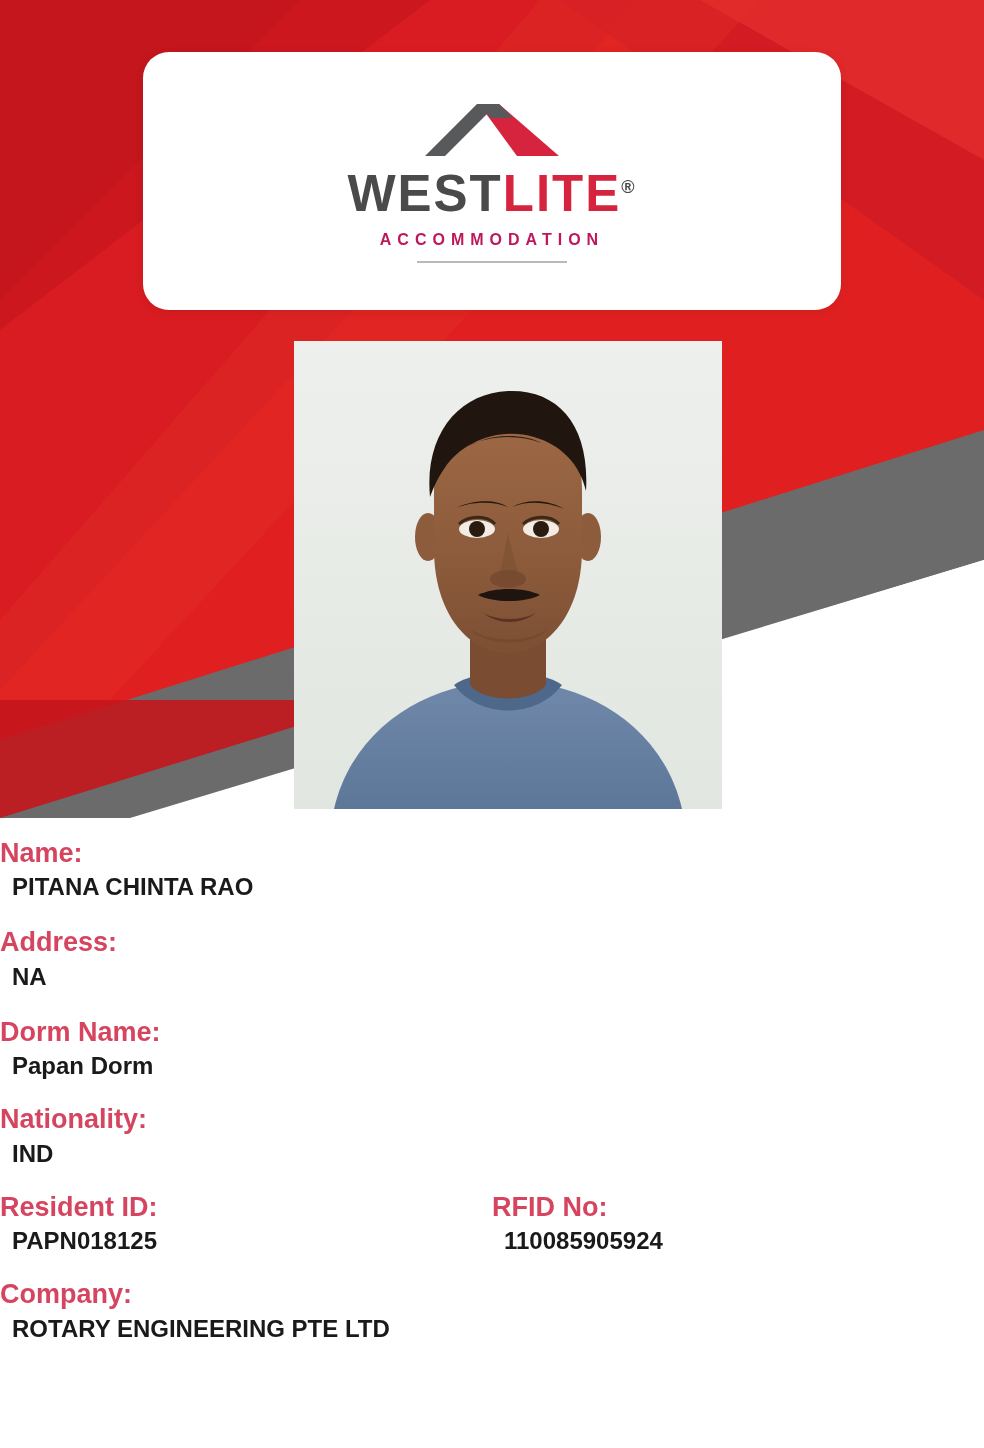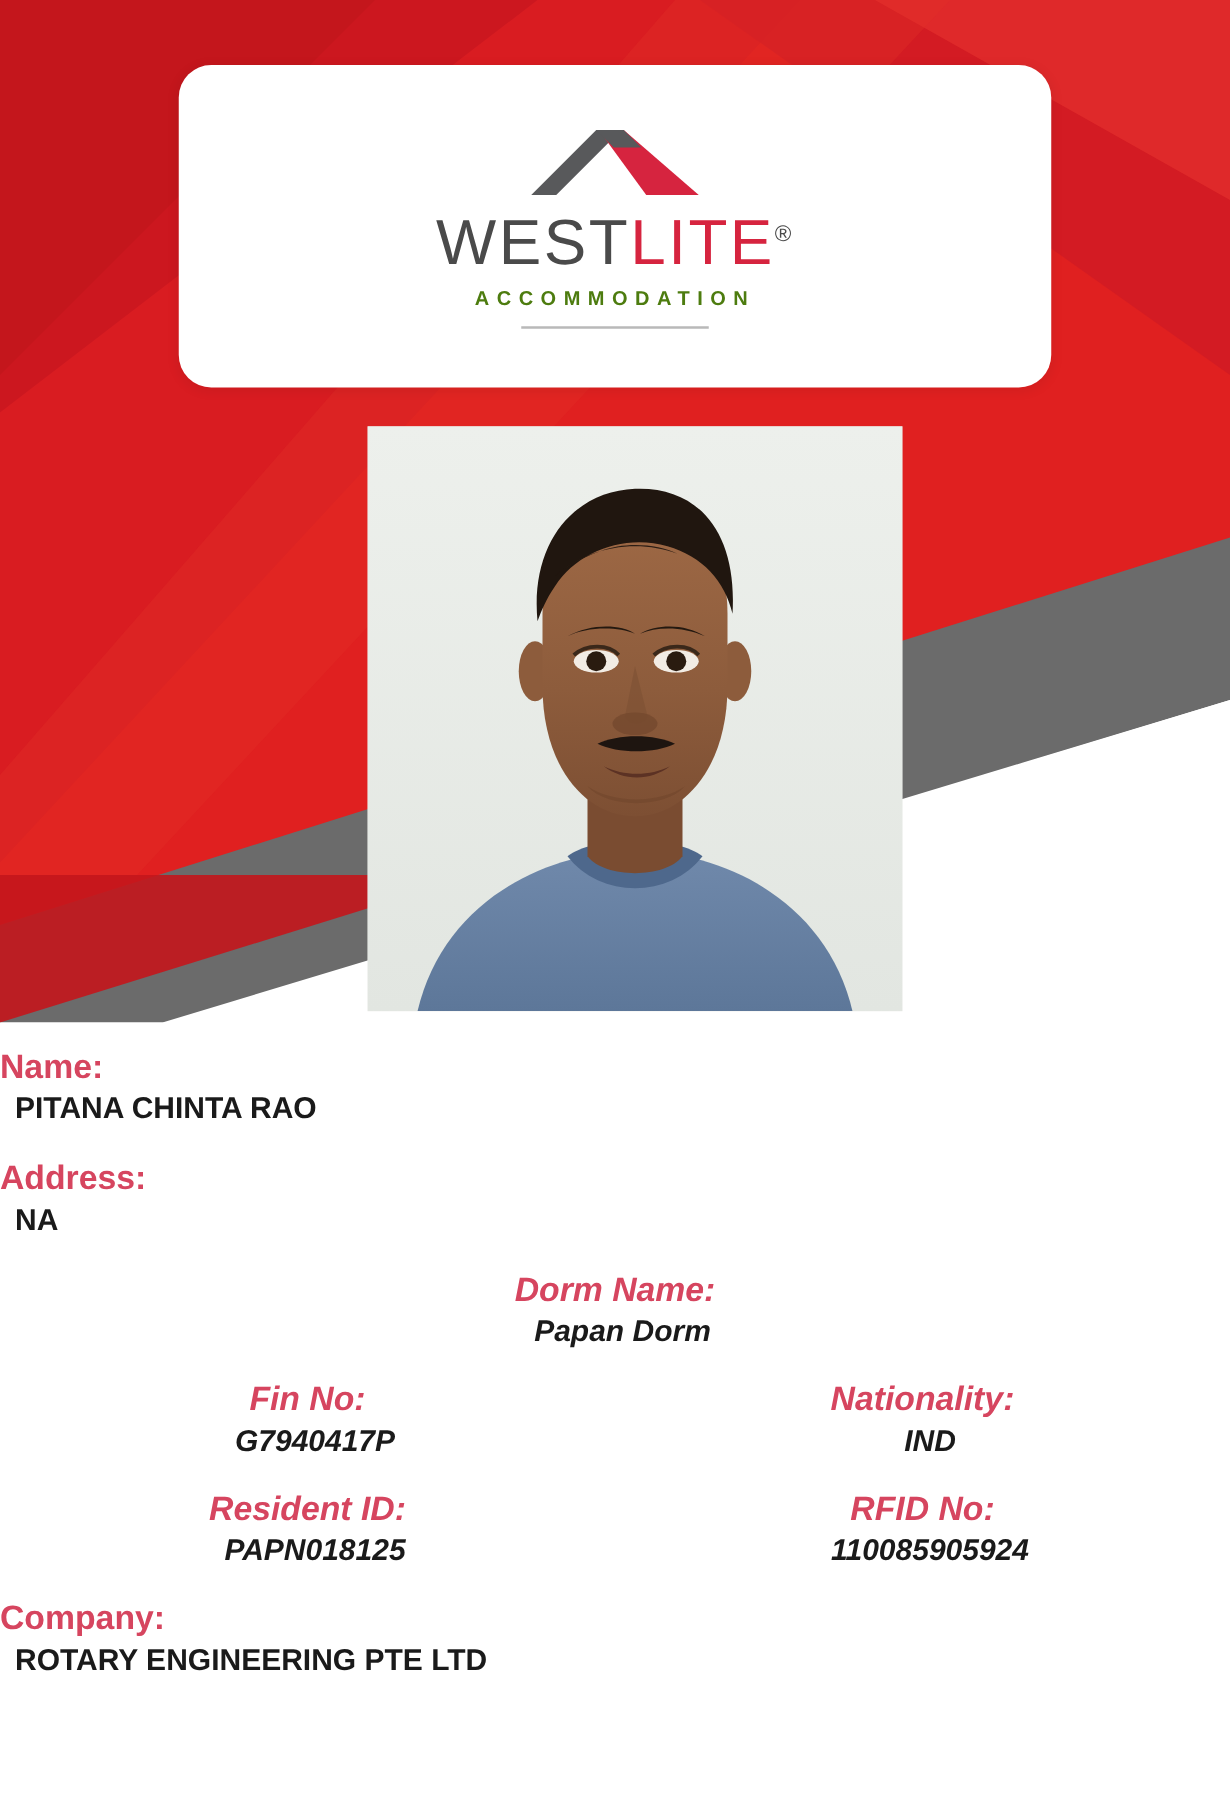--- a/index.html
+++ b/index.html
@@ -51,37 +51,37 @@
     align-items: center;
     justify-content: center;
   }
   .logo-mark {
     width: 150px;
     height: 62px;
     margin-bottom: 6px;
   }
   .logo-word {
     font-size: 51px;
-    font-weight: 400;
+    font-weight: 700;
     letter-spacing: 2px;
     line-height: 1;
     white-space: nowrap;
   }
   .logo-word .w-west { color: #4a4a4a; }
   .logo-word .w-lite { color: #d6243f; }
   .logo-word .w-reg {
     color: #4a4a4a;
     font-size: 18px;
     vertical-align: super;
   }
   .logo-sub {
     margin-top: 12px;
     font-size: 16px;
     letter-spacing: 6px;
-    color: #4d7c0f;
+    color: #be185d;
     font-weight: 600;
   }
   .logo-rule {
     margin-top: 12px;
     width: 150px;
     height: 2px;
     background: #b9b9b9;
   }
 
   
@@ -120,23 +120,22 @@
   }
   .field.full {
     margin-bottom: 22px;
   }
   .row {
     display: flex;
     width: 984px;
   }
   .row .col {
     flex: 1 1 50%;
-    text-align: center;
+    text-align: left;
     margin-bottom: 20px;
-    font-style: italic;
   }
 </style>
 </head>
 <body>
 
 <div class="card">
 
   <div class="header-art">
     <svg width="984" height="818" viewBox="0 0 984 818" xmlns="http://www.w3.org/2000/svg">
       <rect x="0" y="0" width="984" height="818" fill="#ffffff"></rect>
@@ -240,24 +239,20 @@
 
     <div class="row">
       <div class="col field">
         <div class="label">Dorm Name:</div>
         <div class="value">Papan Dorm</div>
       </div>
     </div>
 
     <div class="row">
       <div class="col field">
-        <div class="label">Fin No:</div>
-        <div class="value">G7940417P</div>
-      </div>
-      <div class="col field">
         <div class="label">Nationality:</div>
         <div class="value">IND</div>
       </div>
     </div>
 
     <div class="row">
       <div class="col field">
         <div class="label">Resident ID:</div>
         <div class="value">PAPN018125</div>
       </div>

